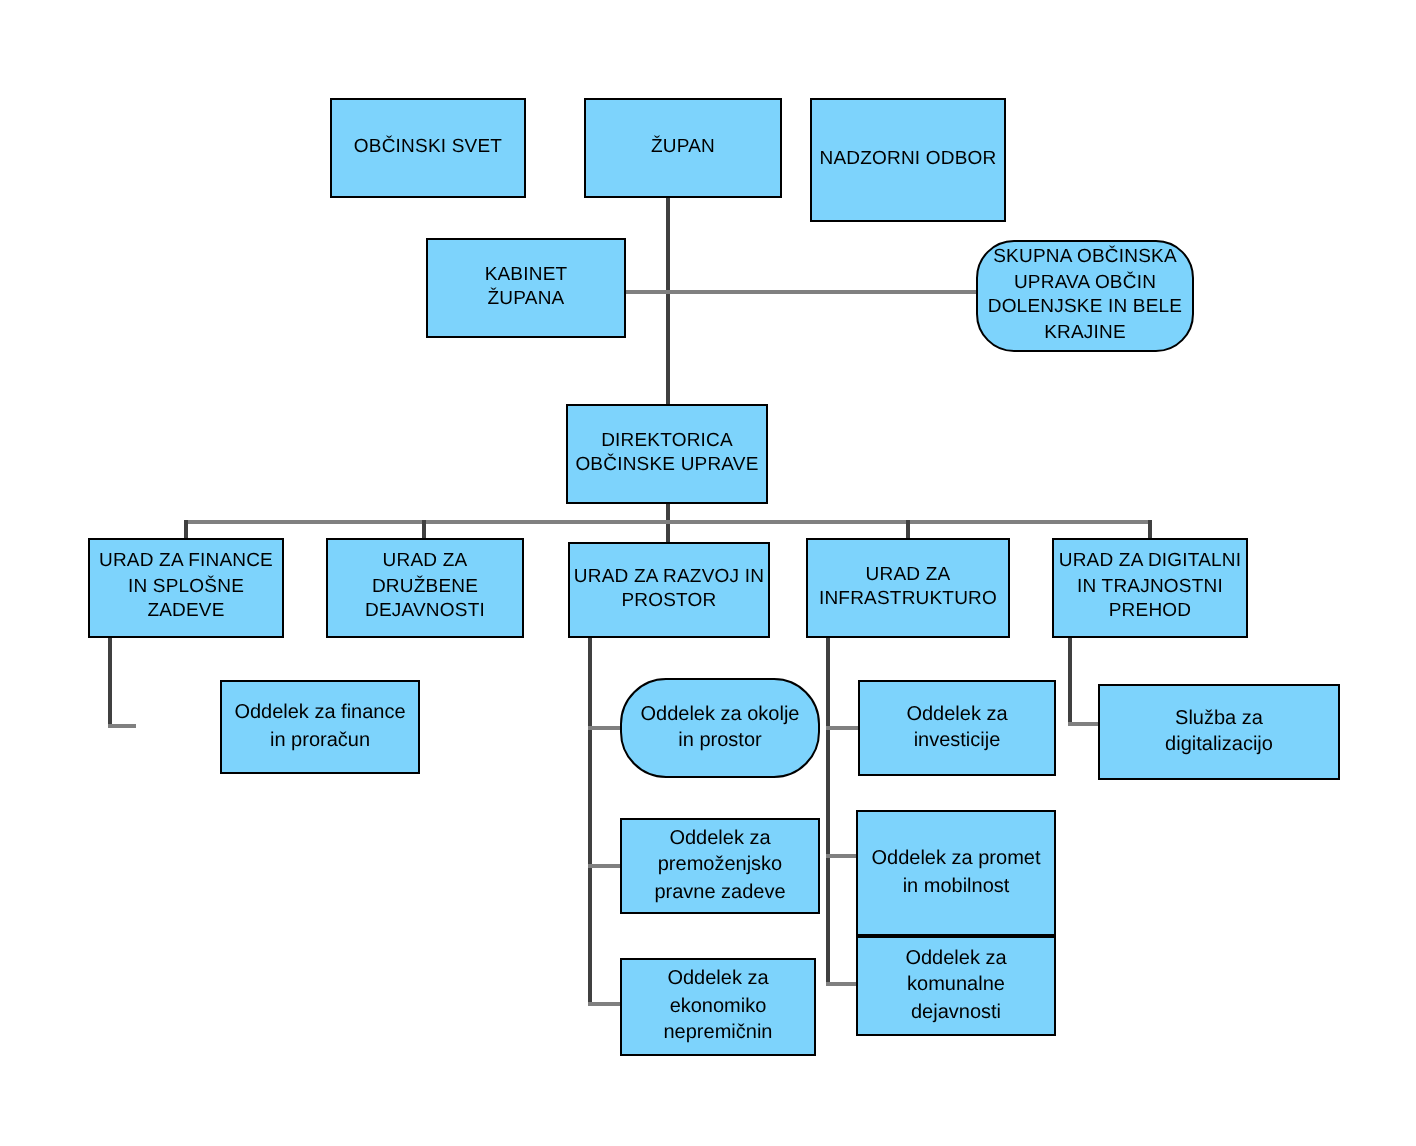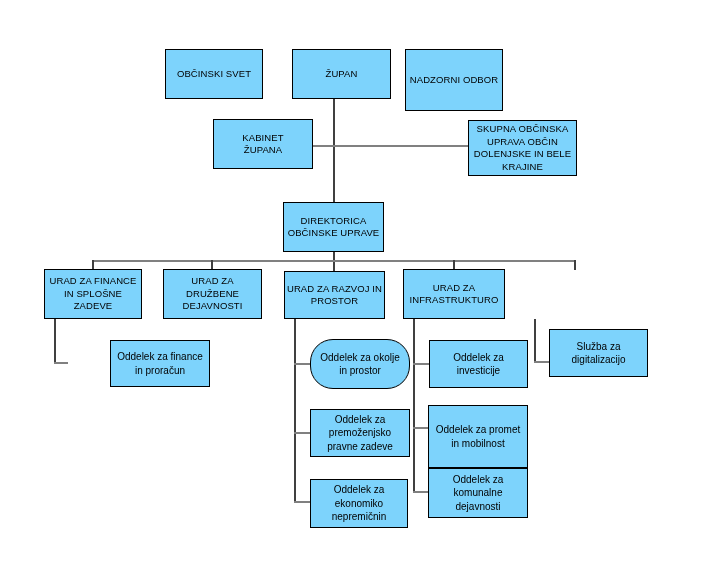--- a/index.html
+++ b/index.html
@@ -49,35 +49,35 @@
     position: absolute;
     width: 2px;
     background: #404040;
   }
 
   
   #n-obcinski      { left:165px; top:49px;  width:98px;  height:50px; }
   #n-zupan         { left:292px; top:49px;  width:99px;  height:50px; }
   #n-nadzorni      { left:405px; top:49px;  width:98px;  height:62px; }
   #n-kabinet       { left:213px; top:119px; width:100px; height:50px; }
-  #n-skupna        { left:468px; top:120px; width:109px; height:56px; }
+  #n-skupna        { left:488px; top:120px; width:109px; height:56px;border-radius:19px; }
   #n-direktorica   { left:283px; top:202px; width:101px; height:50px; }
   #n-urad-finance  { left:44px;  top:269px; width:98px;  height:50px; }
   #n-urad-druzbene { left:163px; top:269px; width:99px;  height:50px; }
   #n-urad-razvoj   { left:284px; top:271px; width:101px; height:48px; }
   #n-urad-infra    { left:403px; top:269px; width:102px; height:50px; }
   #n-urad-digital  { left:526px; top:269px; width:98px;  height:50px; }
   #n-odd-finance   { left:68px;  top:340px; width:100px; height:47px;margin-left:42px; }
   #n-odd-okolje    { left:310px; top:339px; width:100px; height:50px;border-radius:23px; }
   #n-odd-premoz    { left:310px; top:409px; width:100px; height:48px; }
   #n-odd-ekonom    { left:310px; top:479px; width:98px;  height:49px; }
   #n-odd-invest    { left:429px; top:340px; width:99px;  height:48px; }
   #n-odd-promet    { left:428px; top:405px; width:100px; height:63px; }
   #n-odd-komun     { left:428px; top:468px; width:100px; height:50px; }
-  #n-sluzba        { left:549px; top:329px; width:99px;  height:48px; }
+  #n-sluzba        { left:549px; top:342px; width:121px;  height:48px; }
 </style>
 </head>
 <body>
 
 <div id="canvas">
 
   <div class="vline" style="left:333px; top:99px;  height:104px;"></div>
   <div class="hline" style="left:313px; top:145px; width:175px;"></div>
   <div class="vline" style="left:333px; top:252px; height:20px;"></div>
   <div class="hline" style="left:93px;  top:260px; width:483px;"></div>
@@ -136,20 +136,25 @@
 DEJAVNOSTI</span>
   </div>
   <div class="node caps" id="n-urad-razvoj">
     <span class="lbl">URAD ZA RAZVOJ IN
 PROSTOR</span>
   </div>
   <div class="node caps" id="n-urad-infra">
     <span class="lbl">URAD ZA
 INFRASTRUKTURO</span>
   </div>
+  <div class="node caps" id="n-urad-digital">
+    <span class="lbl">URAD ZA DIGITALNI
+IN TRAJNOSTNI
+PREHOD</span>
+  </div>
   <div class="node lower" id="n-odd-finance">
     <span class="lbl">Oddelek za finance
 in proračun</span>
   </div>
   <div class="node lower" id="n-odd-okolje">
     <span class="lbl">Oddelek za okolje
 in prostor</span>
   </div>
   <div class="node lower" id="n-odd-premoz">
     <span class="lbl">Oddelek za

